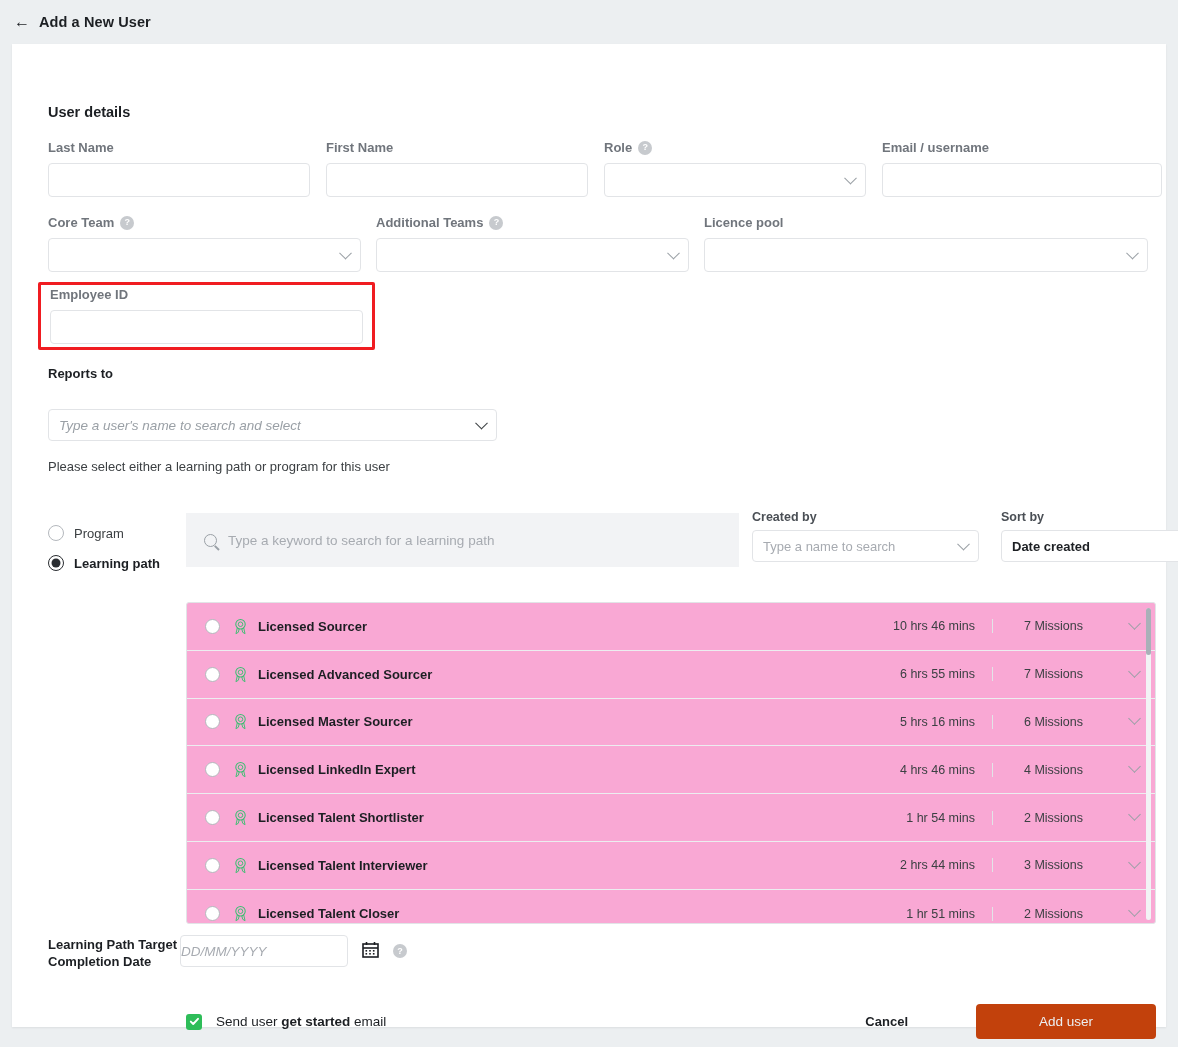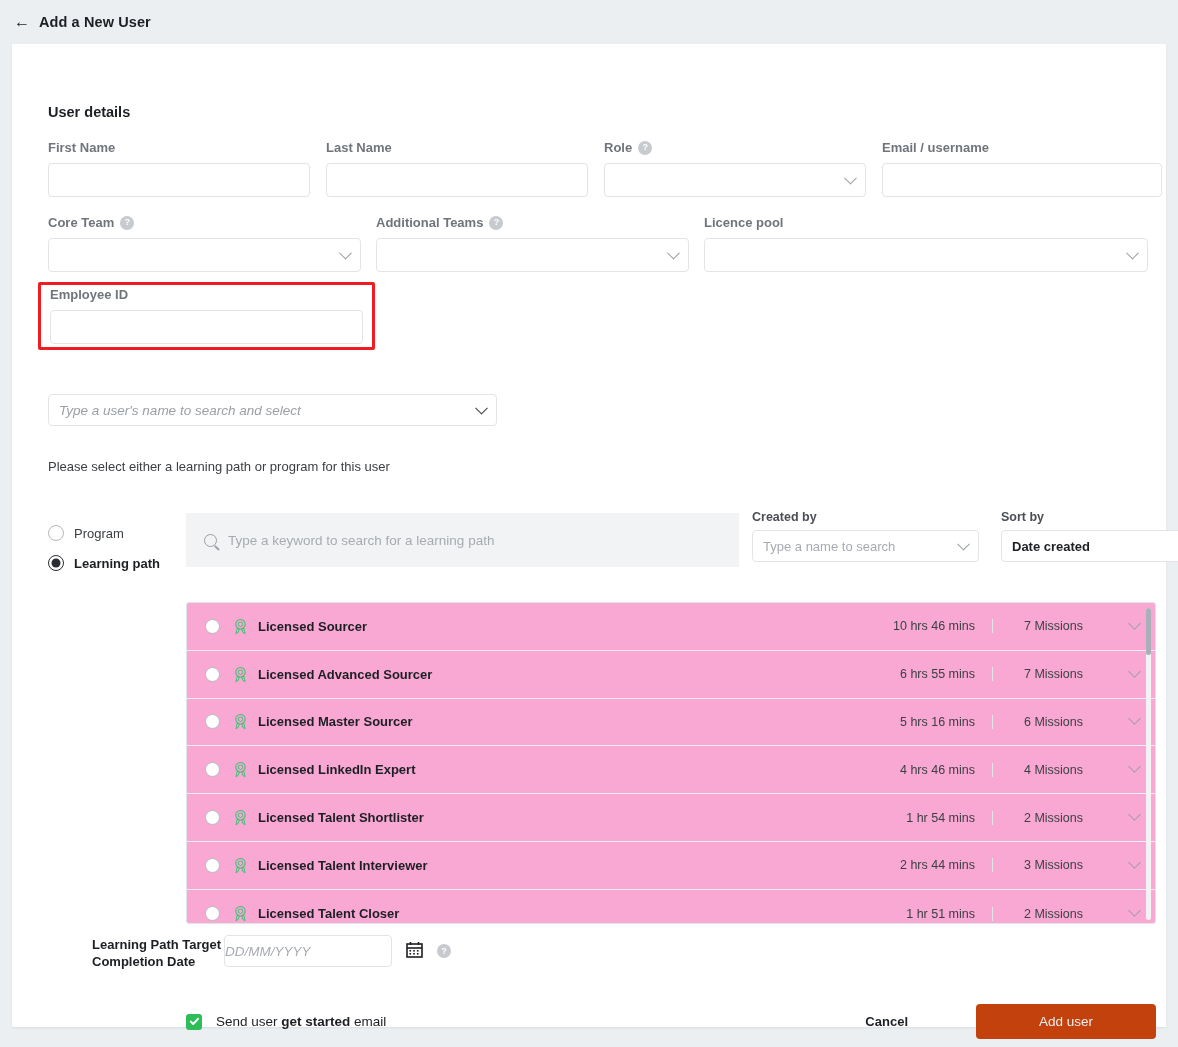--- a/index.html
+++ b/index.html
@@ -319,21 +319,20 @@
   }
 
   
   .tdate {
     position: absolute;
     left: 36px;
     top: 891px;
     display: flex;
     align-items: flex-start;
     gap: 0;
-    margin-left: 44px;
   }
   .tdate-label {
     width: 132px;
     font-size: 13px;
     font-weight: bold;
     color: #1c1f23;
     line-height: 16.5px;
     padding-top: 2px;
   }
   .tdate-input {
@@ -404,27 +403,27 @@
   <span class="page-title">Add a New User</span>
 </div>
 
 <div class="card">
 
   <div class="ud-row1">
     <div class="section-title">User details</div>
     <div class="grid">
       <div>
         <div class="f-label">
-          <span>First Name</span>
+          <span>Last Name</span>
         </div>
         <input class="f-input" placeholder="" style="">
       </div>
       <div>
         <div class="f-label">
-          <span>Last Name</span>
+          <span>First Name</span>
         </div>
         <input class="f-input" placeholder="" style="">
       </div>
       <div>
         <div class="f-label">
           <span>Role</span>
           <span class="help-badge">?</span>
         </div>
         <div class="f-select">
           <span></span>
@@ -475,20 +474,23 @@
   <div class="emp-highlight">
     <div class="emp-inner">
       <div class="f-label">
         <span>Employee ID</span>
       </div>
       <input class="f-input" style="">
     </div>
   </div>
 
   <div class="reports">
+    <div class="f-label dark">
+      <span>Reports to</span>
+    </div>
     <div class="f-select">
       <span class="placeholder-italic">Type a user's name to search and select</span>
       <span class="chev dark"></span>
     </div>
   </div>
 
   <div class="ul-head">
     <div class="ul-sub">Please select either a learning path or program for this user</div>
   </div>
 

